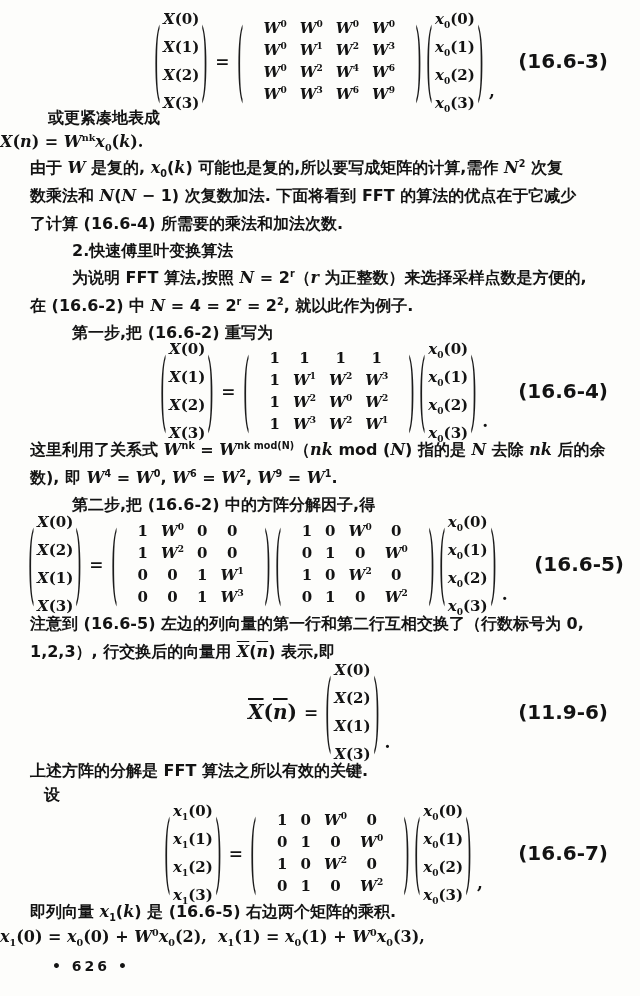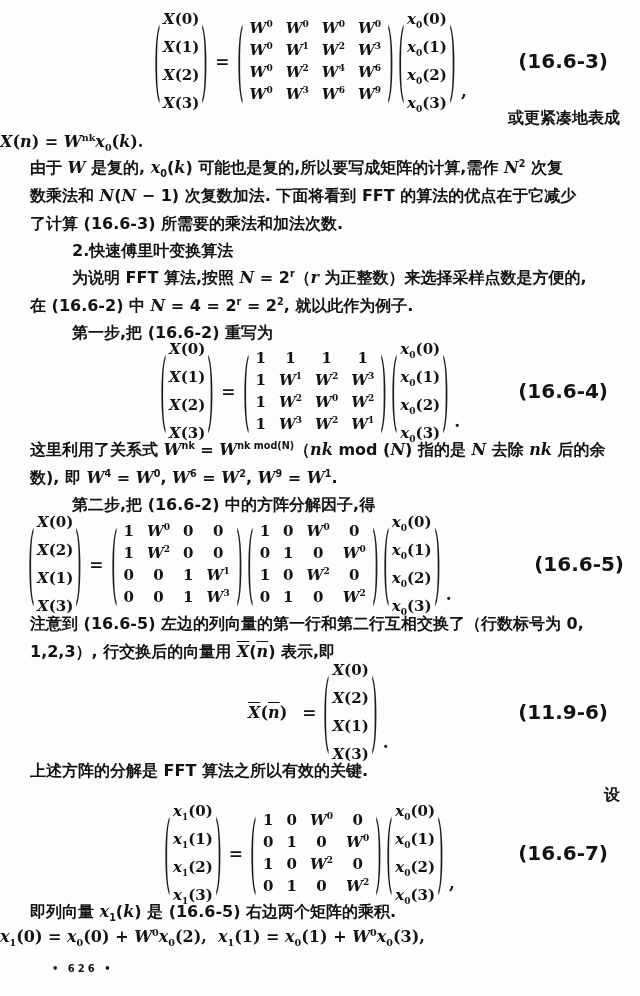--- a/index.html
+++ b/index.html
@@ -9,56 +9,56 @@
     background:#fdfdfb; color:#131313; overflow:hidden;
     font-family:"Liberation Serif","DejaVu Serif",serif;
     padding-top:16px;
   }
   
   .tline {
     font-size:16px; line-height:28px; font-weight:bold;
     padding-left:30px; padding-right:20px; white-space:nowrap;
     font-family:"DejaVu Sans","Liberation Sans",sans-serif;
   }
-  .lh24 { line-height:24px;text-align:right; } .lh26 { line-height:26px; } .lh25 { line-height:25px; }
+  .lh24 { line-height:24px; } .lh26 { line-height:26px; } .lh25 { line-height:25px; }
   .ind  { padding-left:72px; }
   .ind2 { padding-left:48px; }
   .ctr  { text-align:left; padding-left:0; padding-right:60px;
           font-family:"DejaVu Serif","Liberation Serif",serif; }
   i { font-style:italic; font-family:"DejaVu Serif","Liberation Serif",serif; }
   sup,sub { font-size:0.6em; line-height:0; }
   .ov { text-decoration:overline; }
   
   .eqrow { position:relative; display:flex; align-items:center; }
   .h90 { height:90px; } .h92 { height:92px; }
   .eqbody { display:flex; align-items:center; }
   .vec,.mat { display:flex; align-items:center; }
   .vcol { display:grid; row-gap:8px; justify-items:start; }
   .cellgrid { display:grid; grid-template-columns:repeat(4,auto);
               column-gap:13px; row-gap:2px; justify-items:center; align-items:center;
-              margin:0 4px; }
+              margin:0 18px; }
   .cell,.ventry {
     font-size:15px; line-height:20px; font-weight:bold; white-space:nowrap;
     font-family:"DejaVu Serif","Liberation Serif",serif;
   }
   .paren {
     display:inline-block; width:11px; text-align:center;
     font-family:"DejaVu Serif",serif; font-size:28px; font-weight:normal;
     transform:scale(0.62,3.05); color:#1c1c1c;
   }
   .rel { font-size:17px; font-weight:bold; margin:0 5px;
          font-family:"DejaVu Serif",serif; }
   .tail { font-size:17px; font-weight:bold; align-self:flex-end; margin:0 0 12px 3px;
           font-family:"DejaVu Serif",serif; }
   .eqlabel { position:absolute; right:32px; font-size:20px; font-weight:bold;
              font-family:"DejaVu Sans",sans-serif; }
-  .lhslbl { font-size:16px; font-weight:bold; margin-right:10px;
+  .lhslbl { font-size:20px; font-weight:bold; margin-right:2px;
             font-family:"DejaVu Serif",serif; }
   
-  .footer { position:absolute; left:52px; bottom:22px; font-size:10px;
+  .footer { position:absolute; left:52px; bottom:22px; font-size:14px;
             font-weight:bold; letter-spacing:3px;
             font-family:"DejaVu Sans",sans-serif; }
 </style>
 </head>
 <body>
 
 <div class="page">
 
   <div class="eqrow h90">
     <div class="eqbody" style="margin-left:152px">
@@ -108,21 +108,21 @@
       <span class="tail rich">,</span>
     </div>
     <span class="eqlabel rich">(16.6-3)</span>
   </div>
 
   <div class="tline lh24 rich ind2">或更紧凑地表成</div>
   <div class="tline lh24 rich ctr"><i>X</i>(<i>n</i>) = <i>W</i><sup>nk</sup><i>x</i><sub>0</sub>(<i>k</i>).</div>
 
   <div class="tline rich">由于 <i>W</i> 是复的, <i>x</i><sub>0</sub>(<i>k</i>) 可能也是复的,所以要写成矩阵的计算,需作 <i>N</i><sup>2</sup> 次复</div>
   <div class="tline rich">数乘法和 <i>N</i>(<i>N</i> − 1) 次复数加法. 下面将看到 FFT 的算法的优点在于它减少</div>
-  <div class="tline rich">了计算 (16.6-3) 所需要的乘法和加法次数.</div>
+  <div class="tline rich">了计算 (16.6-4) 所需要的乘法和加法次数.</div>
 
   <div class="tline lh26 rich ind">2.快速傅里叶变换算法</div>
 
   <div class="tline rich ind">为说明 FFT 算法,按照 <i>N</i> = 2<sup>r</sup>（<i>r</i> 为正整数）来选择采样点数是方便的,</div>
   <div class="tline rich">在 (16.6-2) 中 <i>N</i> = 4 = 2<sup>r</sup> = 2<sup>2</sup>, 就以此作为例子.</div>
 
   <div class="tline lh26 rich ind">第一步,把 (16.6-2) 重写为</div>
 
   <div class="eqrow h90">
     <div class="eqbody" style="margin-left:158px">

